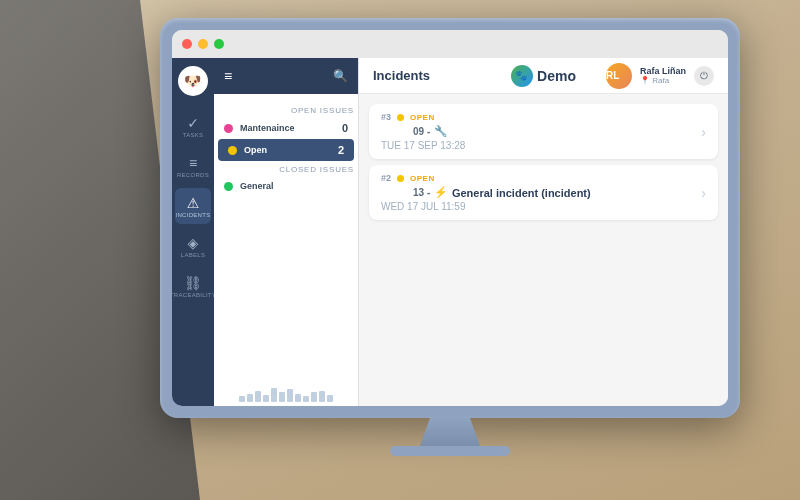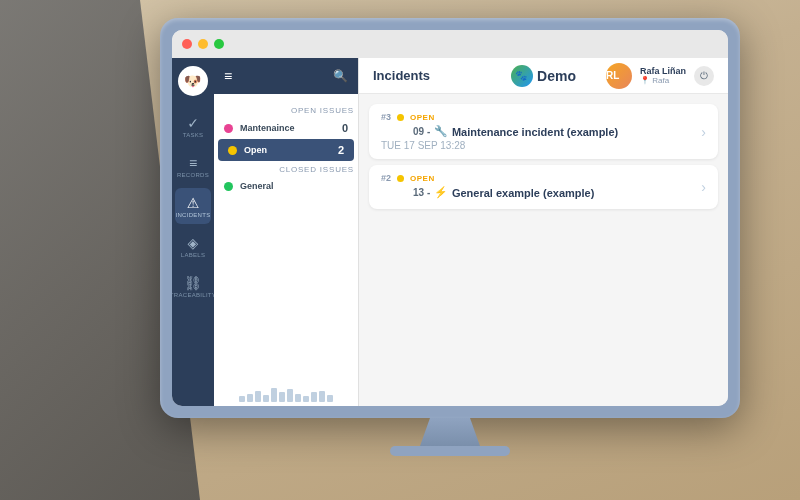--- a/index.html
+++ b/index.html
@@ -593,38 +593,38 @@
           <div class="incident-card">
       <div class="incident-content">
         <div class="incident-meta">
           <span class="incident-num">#3</span>
           <div class="incident-status-dot status-open"></div>
           <span class="incident-status-label">OPEN</span>
         </div>
         <div class="incident-title">
           <span class="incident-id">09 -</span>
           <span>🔧</span>
-          <span>Maintenance incident (example)</span>
         </div>
         <div class="incident-datetime">TUE 17 SEP 13:28</div>
       </div>
       <span class="incident-chevron">›</span>
     </div>
               <div class="incident-card">
       <div class="incident-content">
         <div class="incident-meta">
           <span class="incident-num">#2</span>
           <div class="incident-status-dot status-open"></div>
           <span class="incident-status-label">OPEN</span>
         </div>
         <div class="incident-title">
           <span class="incident-id">13 -</span>
           <span>⚡</span>
-          <span>General example (example)</span>
+          <span>General incident (incident)</span>
         </div>
+        <div class="incident-datetime">WED 17 JUL 11:59</div>
       </div>
       <span class="incident-chevron">›</span>
     </div>
             </div>
 
         </div>
 
       </div>
     </div>
   </div>

